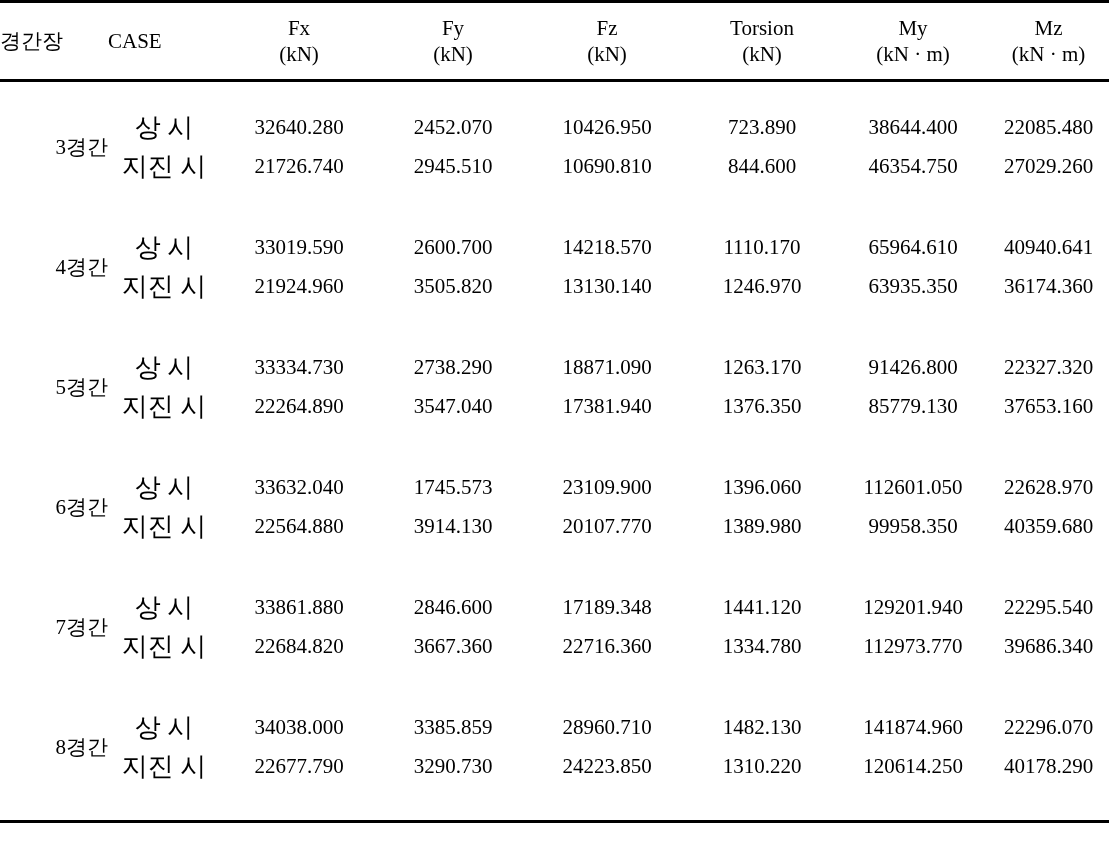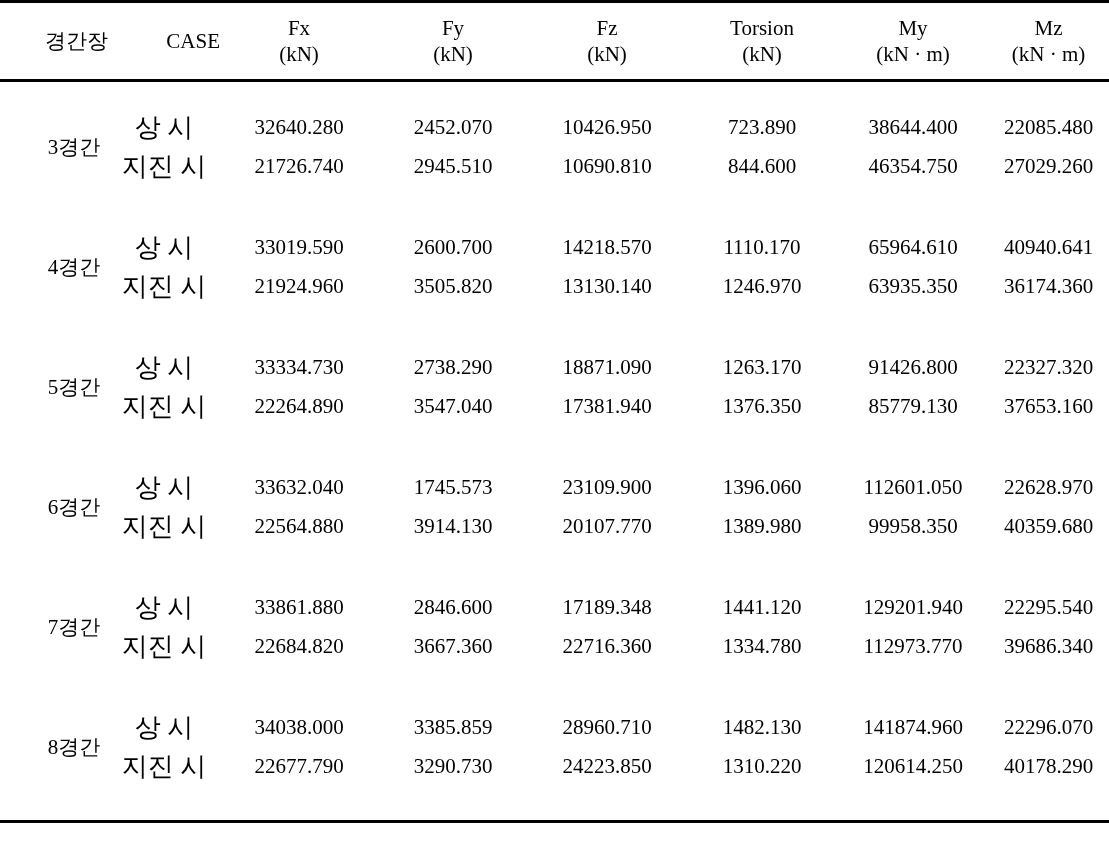--- a/index.html
+++ b/index.html
@@ -38,21 +38,21 @@
 
   thead tr.head-row th {
     border-bottom: 3px solid #000;
     padding: 8px 0 12px 0;
     font-weight: normal;
     vertical-align: middle;
     line-height: 1.22;
   }
 
   th.col-span, th.col-case {
-    text-align: right;
+    text-align: left;
   }
   th.col-num { text-align: center; }
 
   .unit-line { display: block; }
 
   
   col.c-span  { width: 108px; }
   col.c-case  { width: 112px; }
   col.c-fx    { width: 158px; }
   col.c-fy    { width: 150px; }
@@ -61,21 +61,21 @@
   col.c-my    { width: 150px; }
   col.c-mz    { width: 121px; }
 
   tbody td {
     padding: 0;
     vertical-align: middle;
     line-height: 1;
   }
 
   td.span-label {
-    text-align: center;
+    text-align: right;
     font-size: 21px;
     white-space: nowrap;
     padding-left: 40px;
   }
 
   td.case-label {
     text-align: center;
     font-size: 26px;
     white-space: nowrap;
   }

